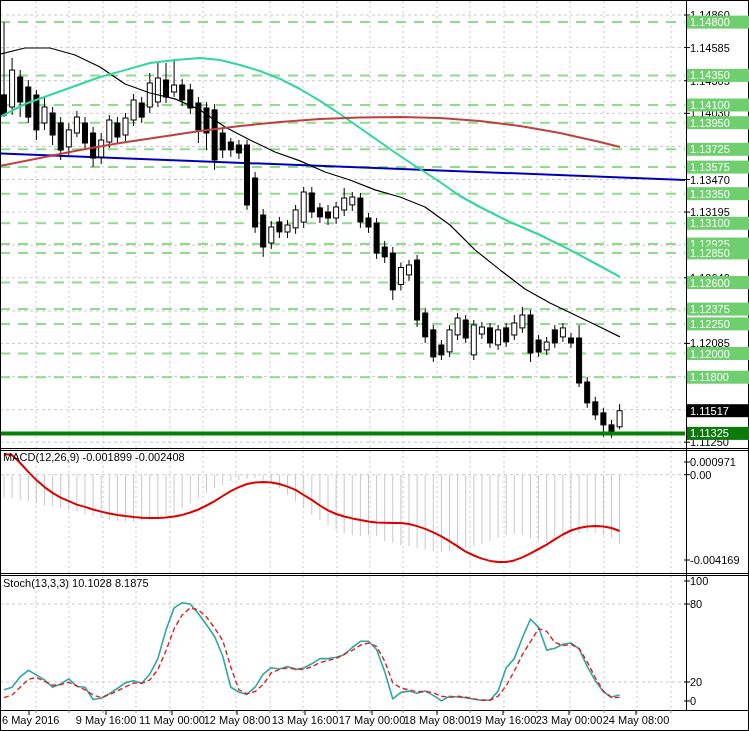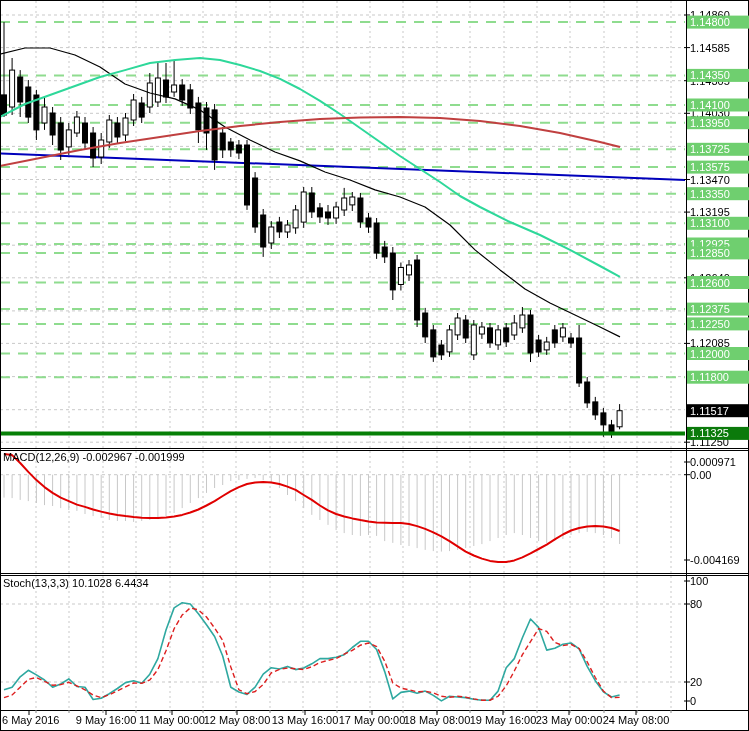--- a/index.html
+++ b/index.html
@@ -480,15 +480,15 @@
         <line x1="437" y1="710" x2="437" y2="715" stroke="#000"></line>
         <text x="437" y="724" fill="#000" text-anchor="middle">18 May 08:00</text>
         <line x1="503" y1="710" x2="503" y2="715" stroke="#000"></line>
         <text x="503" y="724" fill="#000" text-anchor="middle">19 May 16:00</text>
         <line x1="569" y1="710" x2="569" y2="715" stroke="#000"></line>
         <text x="569" y="724" fill="#000" text-anchor="middle">23 May 00:00</text>
         <line x1="636" y1="710" x2="636" y2="715" stroke="#000"></line>
         <text x="636" y="724" fill="#000" text-anchor="middle">24 May 08:00</text>
       </g>
     </svg>
-  <div class="title title-macd">MACD(12,26,9) -0.002967 -0.001999</div>
-  <div class="title title-stoch">Stoch(13,3,3) 10.1028 6.4434</div>
+  <div class="title title-macd">MACD(12,26,9) -0.001899 -0.002408</div>
+  <div class="title title-stoch">Stoch(13,3,3) 10.1028 8.1875</div>
 </div>
 
 </body></html>

